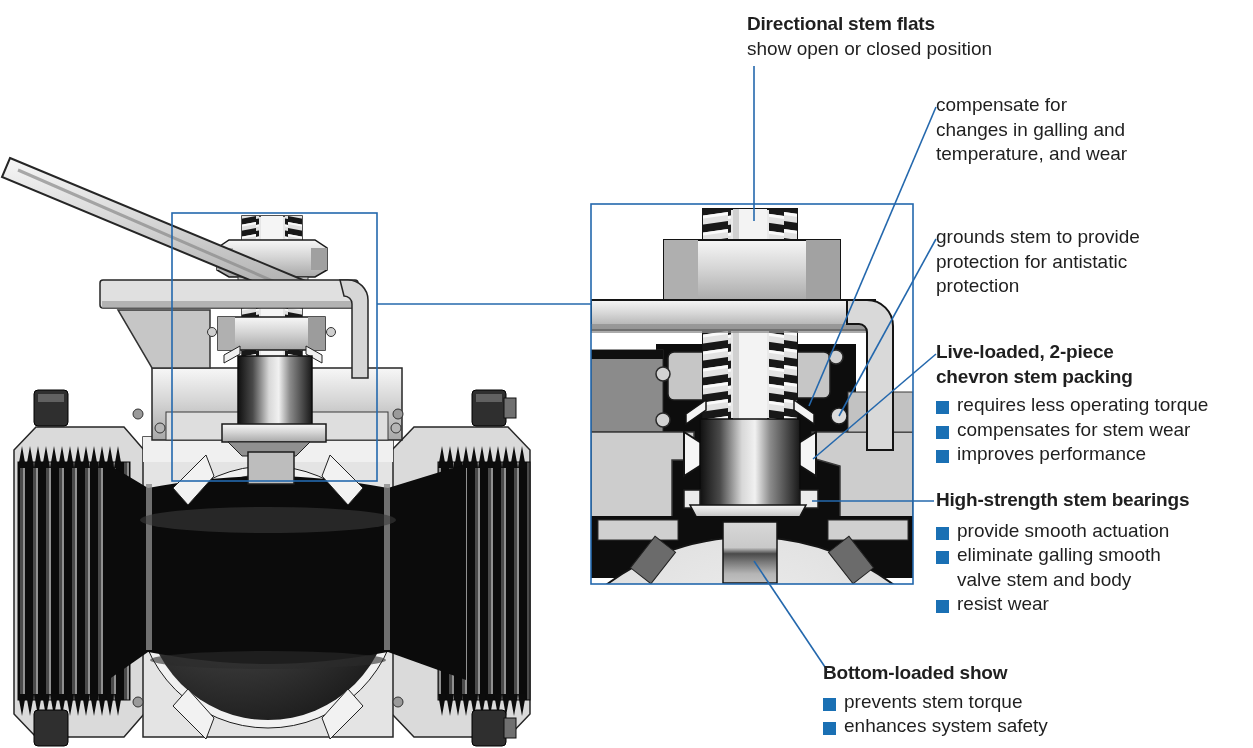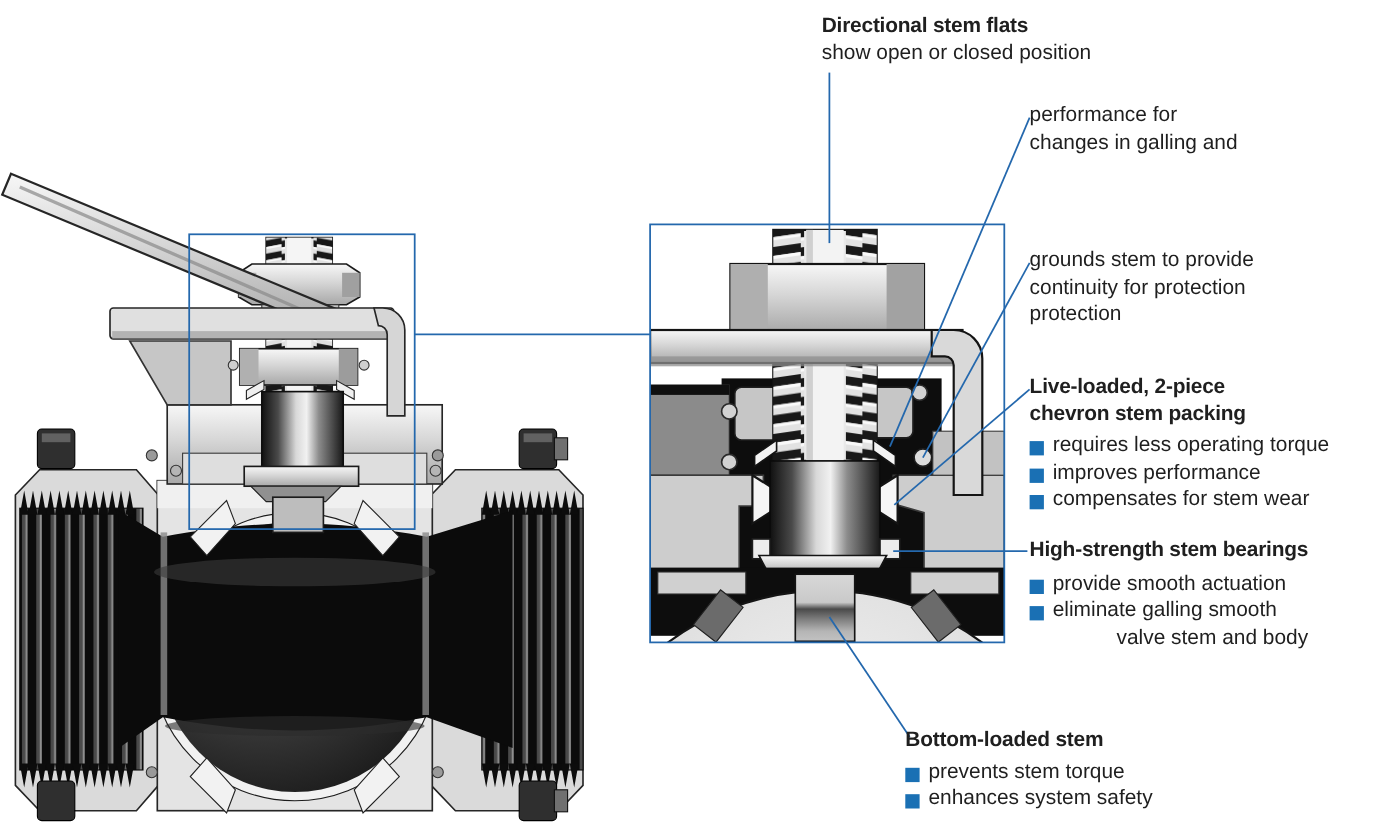--- a/index.html
+++ b/index.html
@@ -10,21 +10,21 @@
   }
   html,body{margin:0;padding:0;background:var(--bg);}
   .stage{position:relative;width:1253px;height:748px;background:var(--bg);overflow:hidden;
          font-family:"Liberation Sans",sans-serif;}
   .stage svg{position:absolute;left:0;top:0;}
   .callout{position:absolute;font-size:19px;line-height:24.5px;color:var(--text);white-space:nowrap;}
   .callout h3{margin:0;font-size:19px;line-height:24.5px;font-weight:bold;letter-spacing:-0.2px;}
   .gap4{height:4px;} .gap6{height:6px;}
   .brow{display:flex;align-items:center;}
   .sq{flex:none;width:13px;height:13px;margin:5px 8px 0 0;background:var(--bullet);}
-  .cont{margin-left:21px;text-align:right;}
+  .cont{margin-left:21px;}
   .blue{stroke:var(--accent);fill:none;stroke-width:1.6;}
 </style>
 </head>
 <body>
 
 <div class="stage">
 
 <svg width="1253" height="748" viewBox="0 0 1253 748">
   <defs>
     <linearGradient id="gMetalV" x1="0" y1="0" x2="0" y2="1">
@@ -243,64 +243,69 @@
     <line class="blue" x1="754" y1="561" x2="827" y2="670"></line>
   </g>
 </svg>
 
 <div class="callout" id="c-directional" style="left:747px;top:12px">
   <h3>Directional stem flats</h3>
   <div>show open or closed position</div>
 </div>
 
 <div class="callout" id="c-stem-springs" style="left:936px;top:93px">
-  <div>performance for</div>
+  <div>compensate for</div>
   <div>changes in galling and</div>
+  <div>temperature, and wear</div>
 </div>
 
 <div class="callout" id="c-grounding" style="left:936px;top:225px">
   <div>grounds stem to provide</div>
-  <div>continuity for protection</div>
+  <div>protection for antistatic</div>
   <div>protection</div>
 </div>
 
 <div class="callout" id="c-chevron" style="left:936px;top:340px">
   <h3>Live-loaded, 2-piece</h3>
   <h3>chevron stem packing</h3>
   <div class="gap4"></div>
   <div class="brow">
     <span class="sq"></span>
     <span>requires less operating torque</span>
   </div>
   <div class="brow">
     <span class="sq"></span>
+    <span>compensates for stem wear</span>
+  </div>
+  <div class="brow">
+    <span class="sq"></span>
     <span>improves performance</span>
-  </div>
-  <div class="brow">
-    <span class="sq"></span>
-    <span>compensates for stem wear</span>
   </div>
 </div>
 
 <div class="callout" id="c-bearings" style="left:936px;top:488px">
   <h3>High-strength stem bearings</h3>
   <div class="gap6"></div>
   <div class="brow">
     <span class="sq"></span>
     <span>provide smooth actuation</span>
   </div>
   <div class="brow">
     <span class="sq"></span>
     <span>eliminate galling smooth</span>
   </div>
   <div class="cont">valve stem and body</div>
+  <div class="brow">
+    <span class="sq"></span>
+    <span>resist wear</span>
+  </div>
 </div>
 
 <div class="callout" id="c-bottom" style="left:823px;top:661px">
-  <h3>Bottom-loaded stem</h3>
+  <h3>Bottom-loaded show</h3>
   <div class="gap4"></div>
   <div class="brow">
     <span class="sq"></span>
     <span>prevents stem torque</span>
   </div>
   <div class="brow">
     <span class="sq"></span>
     <span>enhances system safety</span>
   </div>
 </div>

